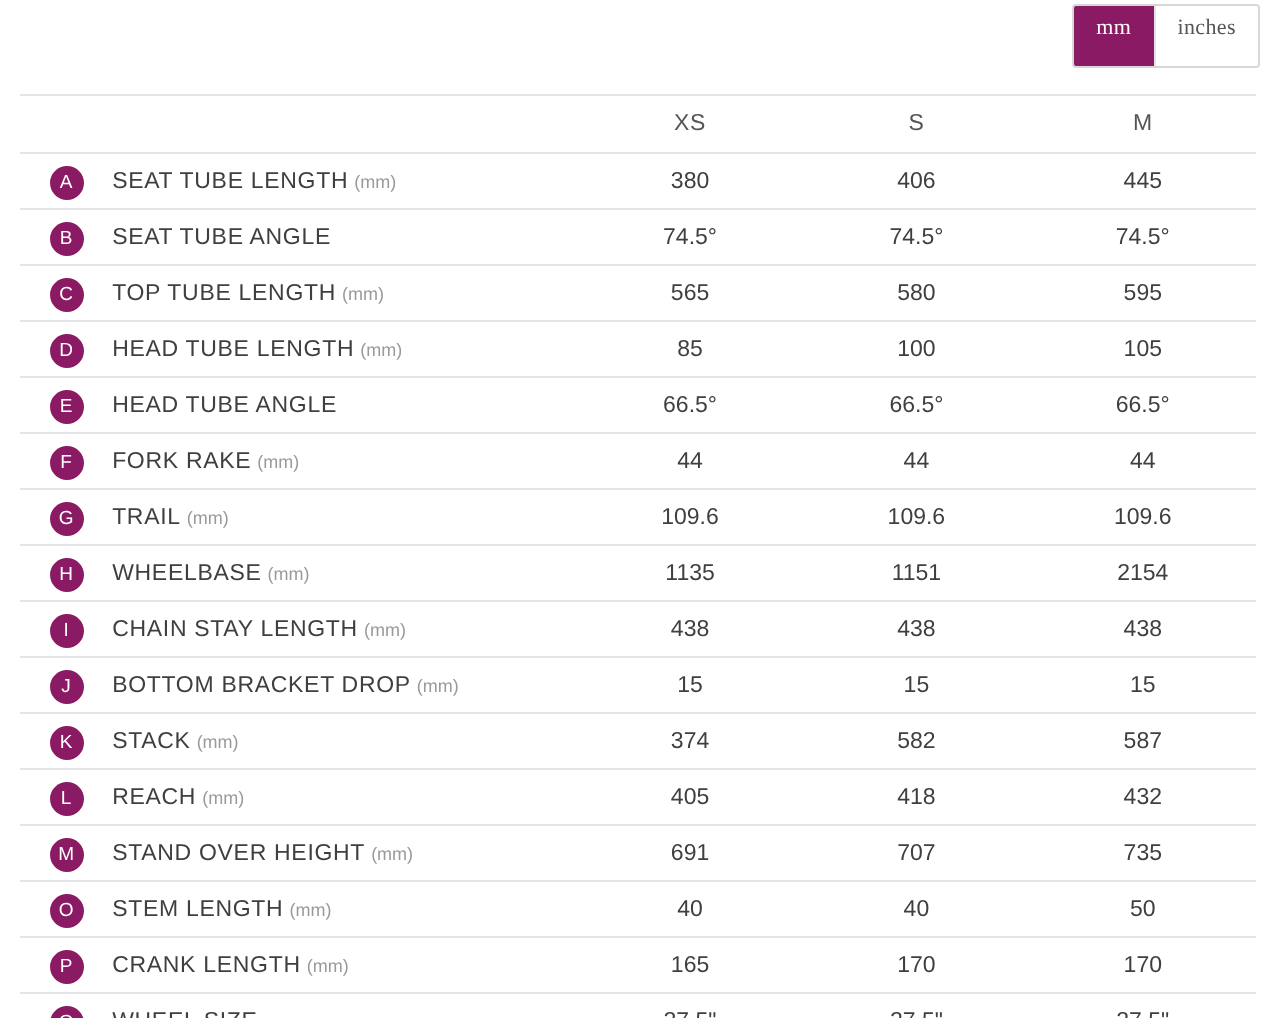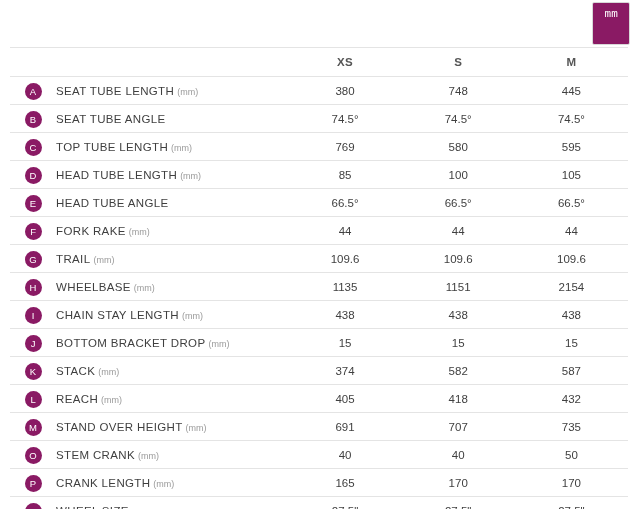--- a/index.html
+++ b/index.html
@@ -27,26 +27,26 @@
     top: 2px;
     right: 8px;
     display: flex;
     border: 1px solid #d8d8d8;
     border-radius: 2px;
     overflow: hidden;
   }
   .unit-btn {
     font-size: 11px;
     line-height: 11px;
-    padding: 6px 11px 24px 11px;
+    padding: 6px 11px 13px 11px;
     cursor: pointer;
     background: #ffffff;
     color: #555555;
     border: none;
-    font-family: Liberation Mono, monospace;
+    font-family: Liberation Serif, serif;
     letter-spacing: 0.2px;
   }
   .unit-btn.active {
     background: #8a1a64;
     color: #ffffff;
   }
   .unit-btn.inactive {
     border-left: 1px solid #e2e2e2;
   }
 
@@ -66,21 +66,21 @@
   .geo-table th, .geo-table td {
     border-bottom: 1px solid #e4e4e4;
     border-top: none;
     padding: 0;
     height: 27px;
     vertical-align: middle;
   }
   .geo-table thead th {
     border-top: 1px solid #e4e4e4;
     height: 28px;
-    font-weight: bold;
+    font-weight: normal;
   }
   .hdr-size {
     font-size: 11.5px;
     color: #555555;
     text-align: center;
     letter-spacing: 0.3px;
   }
   .hdr-blank { }
 
   .cell-letter {
@@ -119,20 +119,21 @@
     text-align: center;
   }
 </style>
 </head>
 <body>
 
 <div class="page">
 
   <div class="unit-toggle">
     <button class="unit-btn active">mm</button>
+    <button class="unit-btn inactive">inches</button>
   </div>
 
   <table class="geo-table">
     <colgroup>
       <col class="c-letter">
       <col class="c-label">
       <col class="c-size">
       <col class="c-size">
       <col class="c-size">
     </colgroup>
@@ -143,34 +144,34 @@
         <th class="hdr-size">XS</th>
         <th class="hdr-size">S</th>
         <th class="hdr-size">M</th>
       </tr>
     </thead>
     <tbody id="table-body">
         <tr>
           <td class="cell-letter"><span class="badge">A</span></td>
           <td class="cell-label"><span>SEAT TUBE LENGTH</span><span class="unit">(mm)</span></td>
           <td class="cell-val">380</td>
-          <td class="cell-val">748</td>
+          <td class="cell-val">406</td>
           <td class="cell-val">445</td>
         </tr>
         <tr>
           <td class="cell-letter"><span class="badge">B</span></td>
           <td class="cell-label"><span>SEAT TUBE ANGLE</span></td>
           <td class="cell-val">74.5°</td>
           <td class="cell-val">74.5°</td>
           <td class="cell-val">74.5°</td>
         </tr>
         <tr>
           <td class="cell-letter"><span class="badge">C</span></td>
           <td class="cell-label"><span>TOP TUBE LENGTH</span><span class="unit">(mm)</span></td>
-          <td class="cell-val">769</td>
+          <td class="cell-val">565</td>
           <td class="cell-val">580</td>
           <td class="cell-val">595</td>
         </tr>
         <tr>
           <td class="cell-letter"><span class="badge">D</span></td>
           <td class="cell-label"><span>HEAD TUBE LENGTH</span><span class="unit">(mm)</span></td>
           <td class="cell-val">85</td>
           <td class="cell-val">100</td>
           <td class="cell-val">105</td>
         </tr>
@@ -232,21 +233,21 @@
         </tr>
         <tr>
           <td class="cell-letter"><span class="badge">M</span></td>
           <td class="cell-label"><span>STAND OVER HEIGHT</span><span class="unit">(mm)</span></td>
           <td class="cell-val">691</td>
           <td class="cell-val">707</td>
           <td class="cell-val">735</td>
         </tr>
         <tr>
           <td class="cell-letter"><span class="badge">O</span></td>
-          <td class="cell-label"><span>STEM CRANK</span><span class="unit">(mm)</span></td>
+          <td class="cell-label"><span>STEM LENGTH</span><span class="unit">(mm)</span></td>
           <td class="cell-val">40</td>
           <td class="cell-val">40</td>
           <td class="cell-val">50</td>
         </tr>
         <tr>
           <td class="cell-letter"><span class="badge">P</span></td>
           <td class="cell-label"><span>CRANK LENGTH</span><span class="unit">(mm)</span></td>
           <td class="cell-val">165</td>
           <td class="cell-val">170</td>
           <td class="cell-val">170</td>

